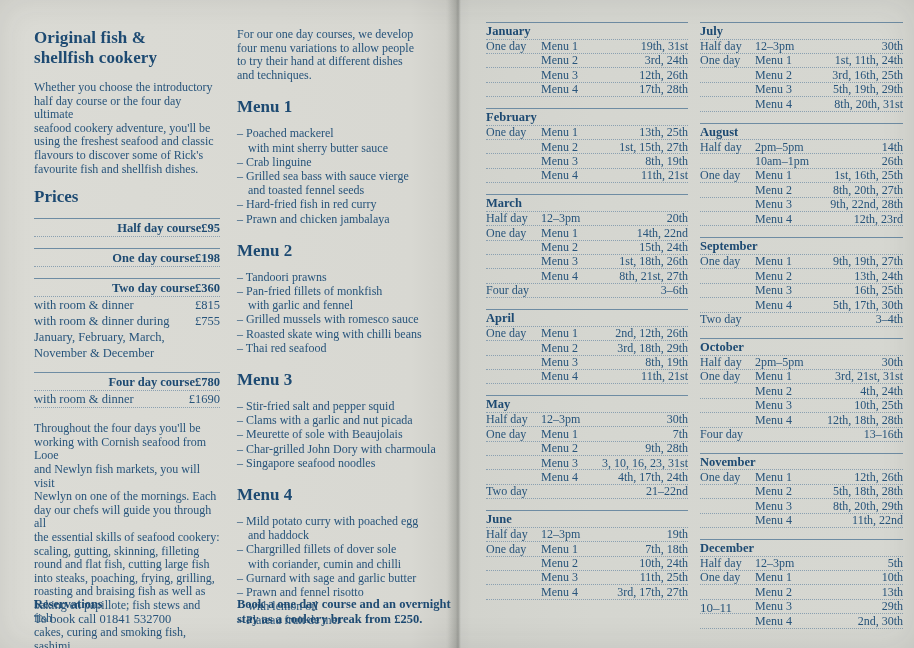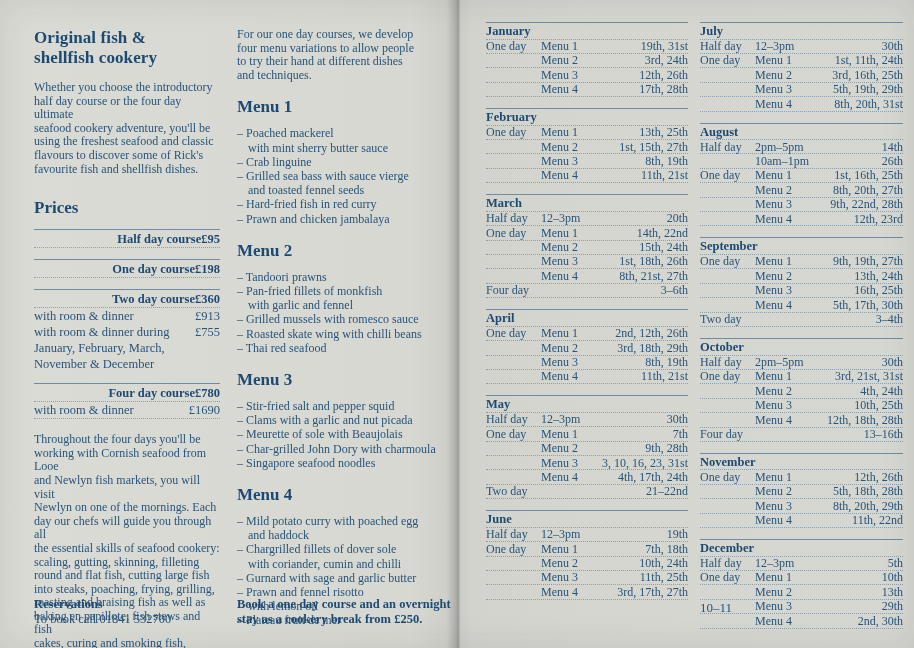--- a/index.html
+++ b/index.html
@@ -26,21 +26,21 @@
 
   .col { position:absolute; }
   .col1 { left:34px;  top:28px; width:186px; }
   .col2 { left:237px; top:28px; width:201px; }
   .col3 { left:486px; top:22px; width:202px; }
   .col4 { left:700px; top:22px; width:203px; }
 
   h1.title { font-size:17px; line-height:20px; font-weight:bold; color:#1d4a72; white-space:pre-line; letter-spacing:0.1px; }
   .para { font-size:12px; line-height:13.6px; white-space:pre-line; }
   .intro { margin-top:13px; }
-  h2.section-title { margin-top:22px; font-size:17px; line-height:20px; font-weight:bold; color:#1d4a72; }
+  h2.section-title { margin-top:11px; font-size:17px; line-height:20px; font-weight:bold; color:#1d4a72; }
 
   .price-block { margin-top:11px; border-top:1px solid #6e8ca3; padding-top:1px; }
   .price-row { display:flex; justify-content:space-between; font-size:12.5px; line-height:14.5px; padding:0.5px 0 1px; }
   .price-row.ruled { border-bottom:1px dotted #8aa0b1; }
   .price-row.bold { font-weight:bold; color:#1d4a72;justify-content:flex-end; }
   .description { margin-top:14px; }
 
   .footer-left { position:absolute; left:34px; top:597px; width:200px; font-size:12.5px; line-height:15px; }
   .res-title { font-weight:bold; color:#1d4a72; }
   .footer-note { position:absolute; left:237px; top:597px; width:215px; font-size:12.5px; line-height:15px; font-weight:bold; color:#1d4a72; white-space:pre-line; }
@@ -88,21 +88,21 @@
             <span class="pval">£198</span>
           </div>
         </div>
         <div class="price-block">
           <div class="price-row bold ruled">
             <span class="plabel">Two day course</span>
             <span class="pval">£360</span>
           </div>
           <div class="price-row">
             <span class="plabel">with room &amp; dinner</span>
-            <span class="pval">£913</span>
+            <span class="pval">£815</span>
           </div>
           <div class="price-row">
             <span class="plabel">with room &amp; dinner during</span>
             <span class="pval">£755</span>
           </div>
           <div class="price-row">
             <span class="plabel">January, February, March,</span>
           </div>
           <div class="price-row">
             <span class="plabel">November &amp; December</span>

